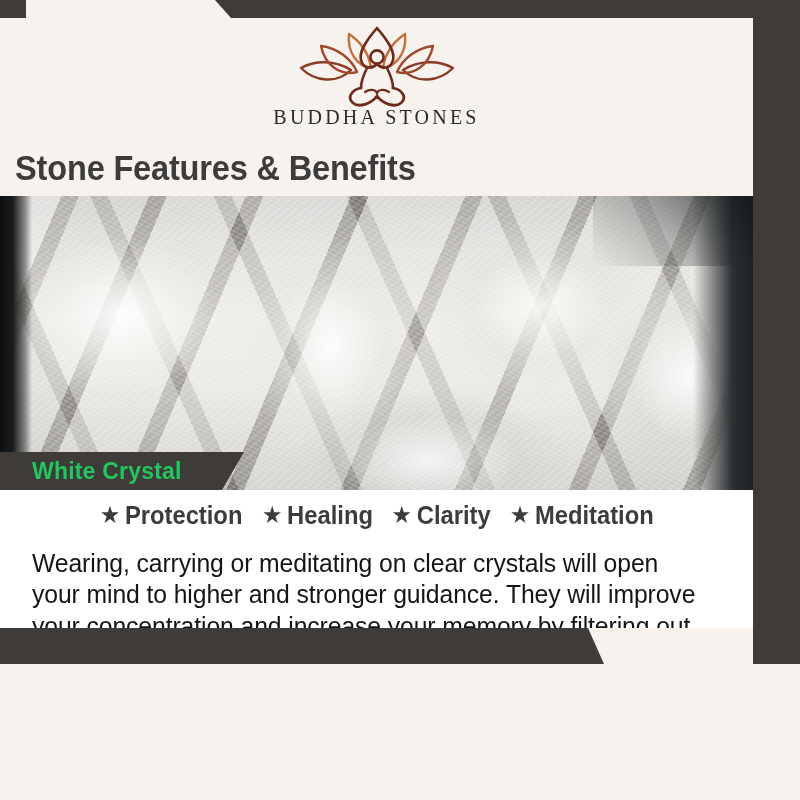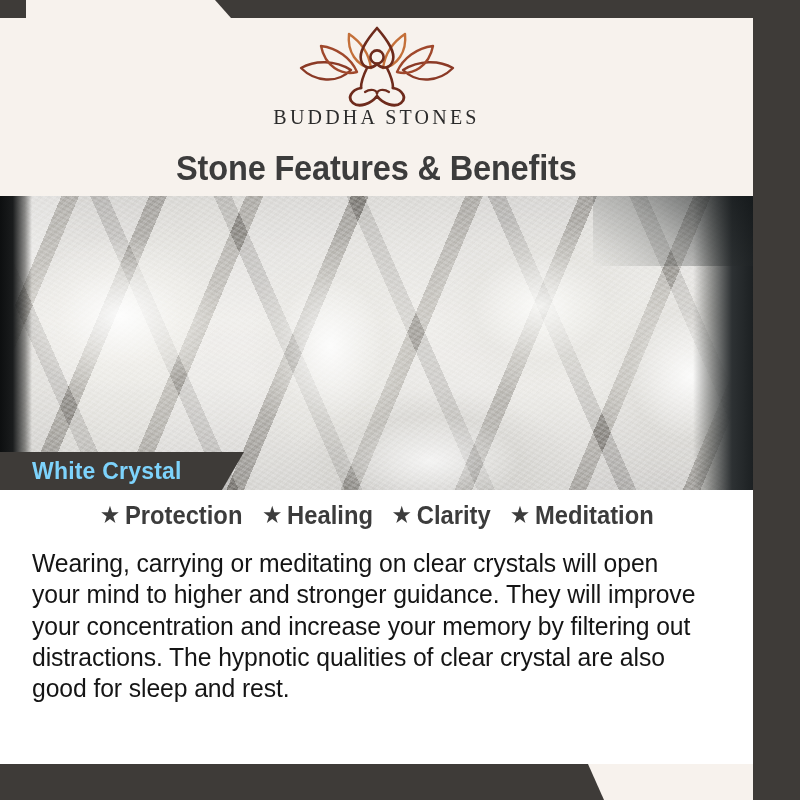--- a/index.html
+++ b/index.html
@@ -1,21 +1,21 @@
 <!DOCTYPE html>
 <html><head>
 <meta charset="utf-8">
 <style>
   html,body{margin:0;padding:0;}
   body{
     width:800px;height:800px;overflow:hidden;
     font-family:"Liberation Sans","DejaVu Sans",sans-serif;
     background:#F7F2ED;
   }
-  .poster{position:relative;width:800px;height:800px;background:#F7F2ED;overflow:hidden;}
+  .poster{position:relative;width:800px;height:664px;background:#F7F2ED;overflow:hidden;}
 
   
   .frame-top{
     position:absolute;top:0;left:0;width:800px;height:18px;
     background:#3E3B38;
     clip-path:polygon(215px 0, 800px 0, 800px 18px, 231px 18px);
     z-index:6;
   }
   .frame-right{
     position:absolute;top:0;right:0;width:47px;height:800px;
@@ -46,21 +46,21 @@
   .logo-mark{width:168px;height:84px;margin-top:6px;display:block;}
   .brand-name{
     font-family:"Liberation Serif","DejaVu Serif",serif;
     font-size:20px;letter-spacing:3.2px;color:#2B2B2B;
     margin-top:-2px;font-weight:400;white-space:nowrap;
   }
 
   
   .title-bar{
     position:absolute;top:122px;left:0;right:0;height:56px;
-    background:#F7F2ED;display:flex;align-items:center;justify-content:center;
+    background:#F7F2ED;display:flex;align-items:center;justify-content:flex-start;
   }
   .title-text{
     font-family:"Liberation Sans","DejaVu Sans",sans-serif;
     font-weight:bold;font-size:35px;color:#3C3C3C;
     letter-spacing:-0.2px;transform:scaleX(0.93);transform-origin:center;
     white-space:nowrap;
   }
 
   
   .photo-wrap{
@@ -100,21 +100,21 @@
   }
 
   
   .stone-banner{
     position:absolute;left:0;bottom:0;height:38px;width:244px;
     background:#3E3B38;
     clip-path:polygon(0 0, 244px 0, 222px 38px, 0 38px);
     display:flex;align-items:center;
   }
   .stone-banner-label{
-    color:#7dd3fc;font-weight:bold;font-size:23px;
+    color:#22c55e;font-weight:bold;font-size:23px;
     padding-left:32px;letter-spacing:.2px;white-space:nowrap;
   }
 
   
   .benefits{
     position:absolute;top:472px;left:0;right:0;height:50px;
     background:#FFFFFF;
     display:flex;align-items:center;justify-content:center;gap:0;
   }
   .benefit{

